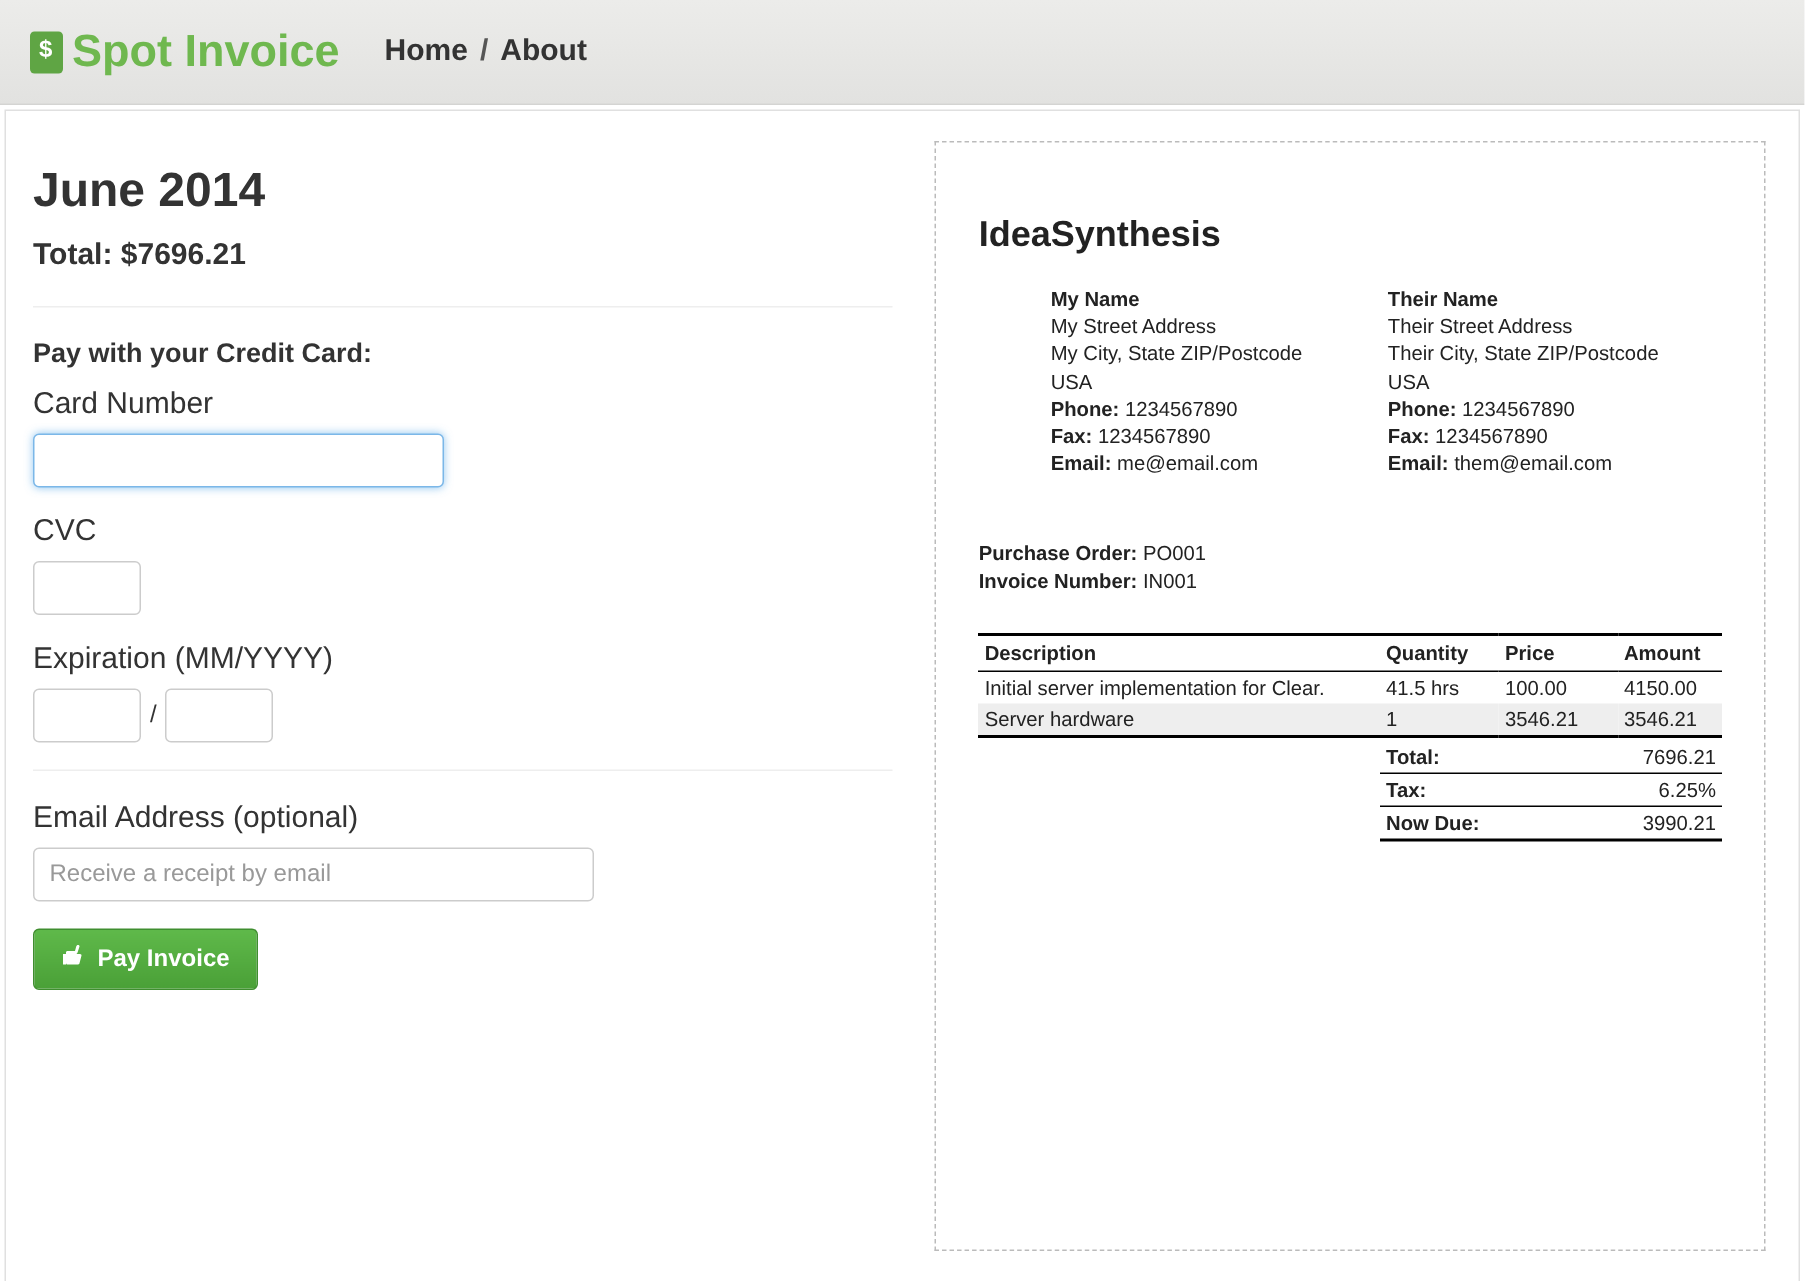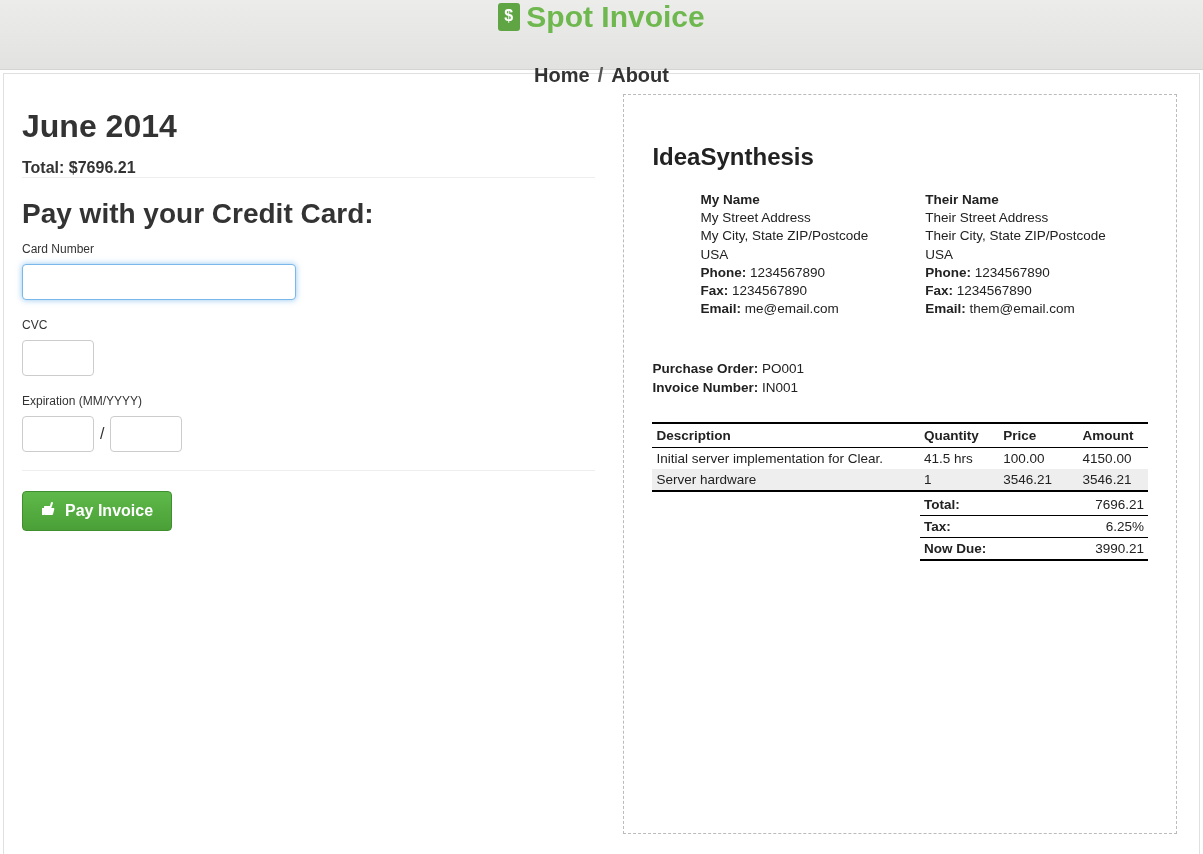--- a/index.html
+++ b/index.html
@@ -11,21 +11,20 @@
   }
   .topbar {
     background: #e8e8e6;
     background-image: linear-gradient(#ececea, #e2e2e0);
     border-bottom: 1px solid #d4d4d2;
     height: 70px;
     display: flex;
     align-items: center;
     padding: 0 20px;
     gap: 30px;
-    flex-direction: column;
   }
   .logo {
     display: flex;
     align-items: center;
     gap: 6px;
   }
   .logo-icon {
     width: 22px;
     height: 28px;
     background: #5fa544;
@@ -74,35 +73,36 @@
     width: 49%;
     padding: 20px 22px 20px 10px;
   }
   h1.period {
     font-size: 32px;
     font-weight: bold;
     margin: 14px 0 14px 0;
     color: #333;
   }
   .total-line {
-    font-size: 16px;
-    font-weight: bold;
+    font-size: 20px;
+    font-weight: bold;
+    margin-bottom: 22px;
   }
   hr.sep {
     border: none;
     border-top: 1px solid #eee;
     margin: 0 0 20px 0;
   }
   .pay-heading {
-    font-size: 28px;
+    font-size: 18px;
     font-weight: bold;
     margin: 0 0 4px 0;
   }
   .field-label {
-    font-size: 12px;
+    font-size: 20px;
     margin: 12px 0 8px 0;
     display: block;
   }
   input.text {
     border: 1px solid #ccc;
     border-radius: 4px;
     padding: 8px 10px;
     font-size: 16px;
     color: #555;
   }
@@ -242,20 +242,24 @@
       <label class="field-label">Expiration (MM/YYYY)</label>
       <div class="exp-row">
         <input type="text" class="text exp-input" style="">
         <span>/</span>
         <input type="text" class="text exp-input" style="">
       </div>
     </div>
 
     <hr class="sep">
 
+    <div class="group">
+      <label class="field-label">Email Address (optional)</label>
+      <input type="text" class="text email-input" placeholder="Receive a receipt by email" style="">
+    </div>
 
     <button class="pay-btn">
       <span class="thumb-icon">
         <svg width="16" height="16" viewBox="0 0 16 16" fill="#fff">
             <path d="M1 7h2v7H1zM4 7h5.5c.6 0 1.1-.4 1.2-1L12 2c.1-.6-.3-1-1-1s-1 .4-1.2 1L9 5H4c-.6 0-1 .4-1 1v7c0 .6.4 1 1 1h7c.5 0 .9-.3 1-.8l1.3-5c.2-.7-.3-1.2-1-1.2H4z"></path>
           </svg>
       </span>
       <span>Pay Invoice</span>
     </button>
   </div>

